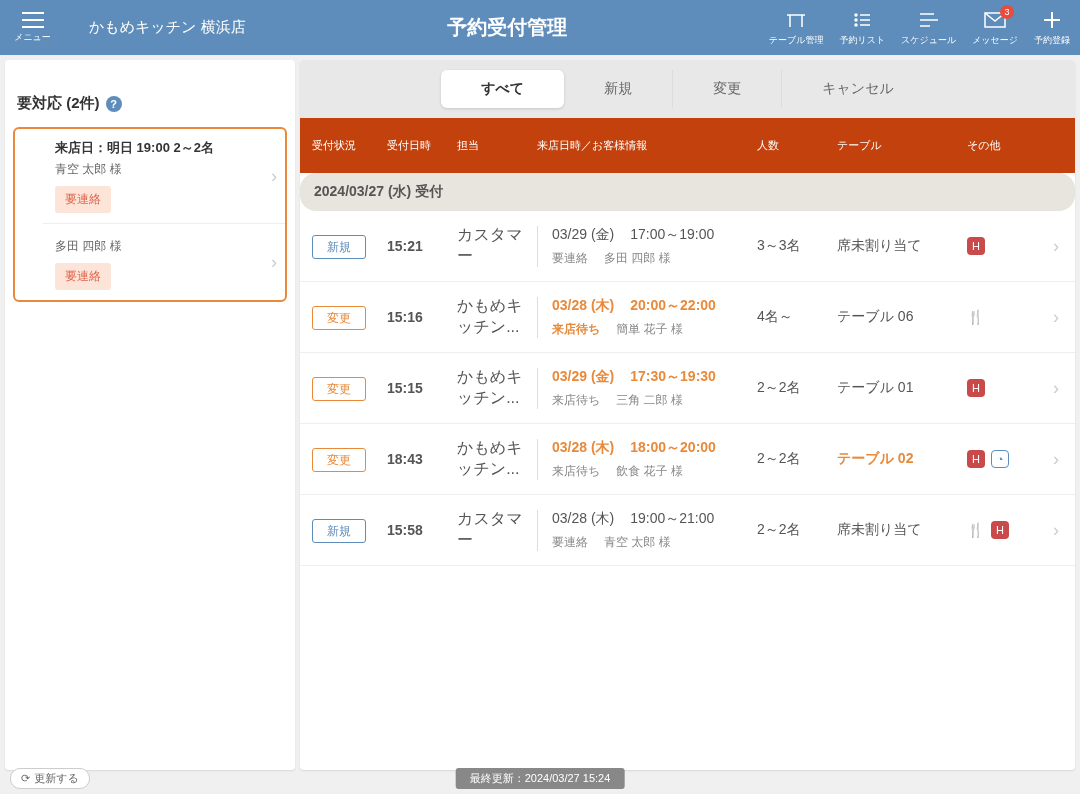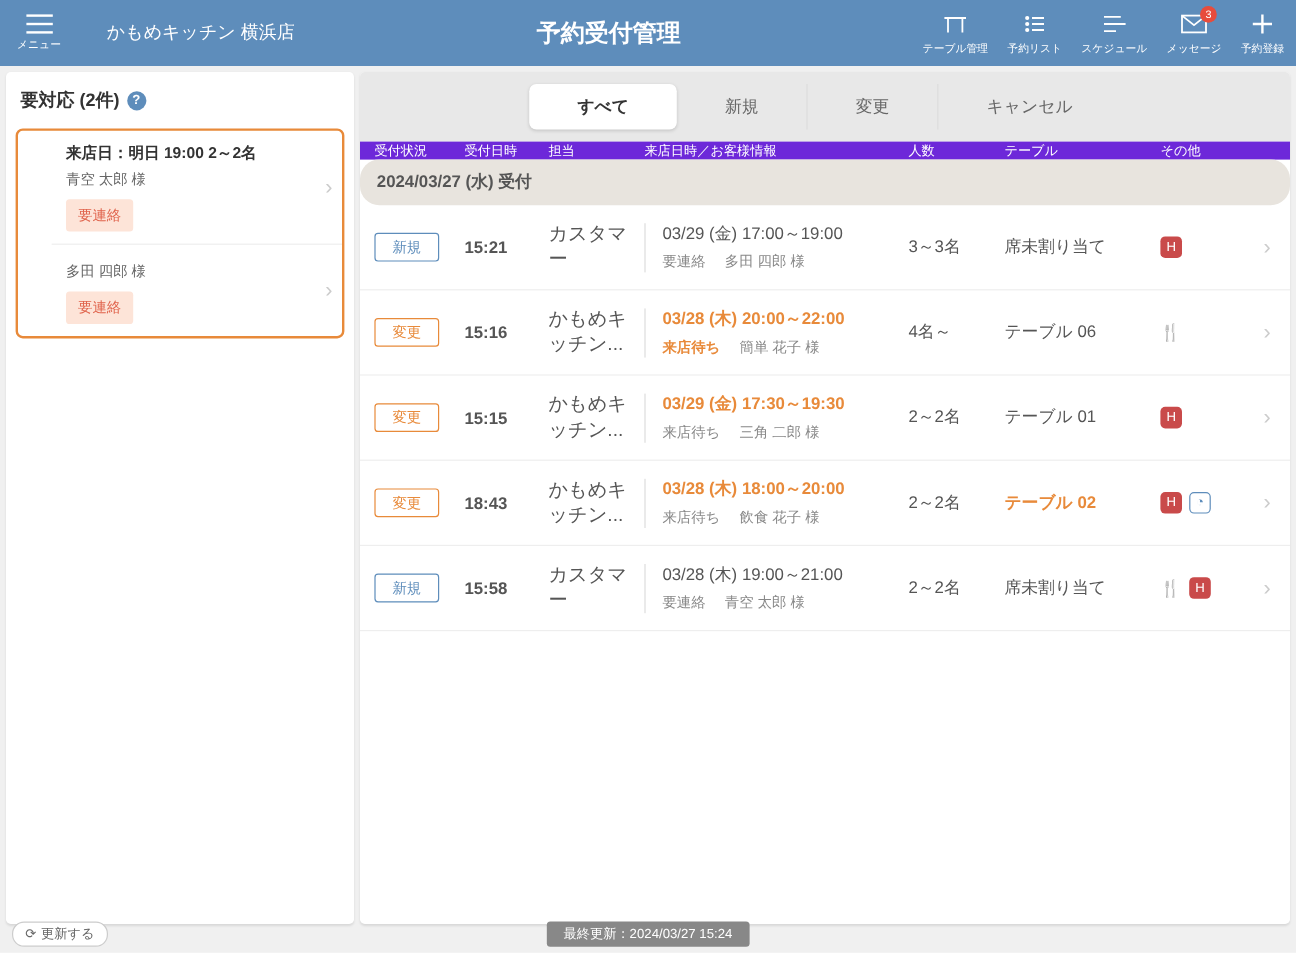--- a/index.html
+++ b/index.html
@@ -15,55 +15,55 @@
 .title { flex: 1; text-align: center; font-size: 20px; font-weight: bold; }
 .header-icons { display: flex; gap: 16px; }
 .header-icon { display: flex; flex-direction: column; align-items: center; cursor: pointer; position: relative; }
 .header-icon-glyph { height: 22px; display: flex; align-items: center; justify-content: center; }
 .header-icon-label { font-size: 9px; margin-top: 3px; }
 .badge { position: absolute; top: -4px; right: 4px; background: #e74c3c; color: #fff; border-radius: 50%; width: 14px; height: 14px; font-size: 9px; display: flex; align-items: center; justify-content: center; }
 
 
 .container { display: flex; height: 720px; }
 .sidebar { width: 290px; background: #fff; margin: 5px; border-radius: 4px; display: flex; flex-direction: column; box-shadow: 0 1px 2px rgba(0,0,0,0.1); }
-.sidebar-header { padding: 14px 12px; font-size: 15px; font-weight: bold; color: #333; display: flex; align-items: center; gap: 6px; }
+.sidebar-header { padding: 14px 12px; font-size: 15px; font-weight: bold; color: #333; display: flex; align-items: center; gap: 6px; margin-top: 20px; }
 .help-icon { width: 16px; height: 16px; border-radius: 50%; background: #5e8dbb; color: #fff; font-size: 11px; display: inline-flex; align-items: center; justify-content: center; }
 .action-box { border: 2px solid #e88a3a; border-radius: 6px; margin: 0 8px 8px; }
 .action-item { padding: 10px 12px; border-bottom: 1px solid #eee; position: relative; cursor: pointer; margin-left: 28px; }
 .action-item:last-child { border-bottom: none; }
 .action-line1 { font-size: 13px; color: #333; font-weight: bold; }
 .action-line2 { font-size: 12px; color: #666; margin: 4px 0 8px; }
 .action-badge { display: inline-block; background: #fde4d8; color: #e0644d; font-size: 12px; padding: 5px 10px; border-radius: 3px; }
 .chevron { position: absolute; right: 8px; top: 50%; transform: translateY(-50%); color: #ccc; font-size: 18px; }
 
 .main { flex: 1; margin: 5px 5px 5px 0; background: #fff; border-radius: 4px; display: flex; flex-direction: column; overflow: hidden; box-shadow: 0 1px 2px rgba(0,0,0,0.1); }
 .tabs { display: flex; background: #e8e8e8; padding: 10px; gap: 0; justify-content: center; }
 .tab { padding: 10px 40px; font-size: 14px; color: #666; cursor: pointer; border-right: 1px solid #ddd; }
 .tab:last-child { border-right: none; }
 .tab.active { background: #fff; color: #333; border-radius: 6px; border-right: none; box-shadow: 0 1px 3px rgba(0,0,0,0.15); font-weight: bold; }
 
-.table-header { background: #6d28d9; color: #fff; display: flex; font-size: 11px; padding: 0 12px; }
+.table-header { background: #c2410c; color: #fff; display: flex; font-size: 11px; padding: 20px 12px; }
 .col-status { width: 75px; }
 .col-time { width: 70px; }
 .col-staff { width: 80px; }
 .col-visit { width: 220px; }
 .col-people { width: 80px; }
 .col-table { width: 130px; }
 .col-other { flex: 1; }
 
 .group-header { background: #e8e4de; padding: 10px 14px; font-size: 14px; font-weight: bold; color: #555; border-radius: 16px; }
 .row { display: flex; align-items: center; padding: 14px 12px; border-bottom: 1px solid #eee; position: relative; cursor: pointer; }
 .row .chevron { right: 16px; }
 .status-badge { border: 1px solid; font-size: 12px; padding: 4px 14px; border-radius: 3px; }
 .status-new { color: #5e8dbb; border-color: #5e8dbb; }
 .status-change { color: #e88a3a; border-color: #e88a3a; }
 .row .col-time { font-size: 14px; color: #555; font-weight: bold; }
 .row .col-staff { font-size: 16px; color: #555; }
 .visit-block { border-left: 1px solid #ddd; padding-left: 14px; }
-.visit-top { display: flex; gap: 4px; font-size: 14px; margin-bottom: 6px; }
+.visit-top { display: flex; gap: 16px; font-size: 14px; margin-bottom: 6px; }
 .visit-date { color: #555; }
 .visit-time { color: #555; }
 .visit-top.orange .visit-date, .visit-top.orange .visit-time { color: #e88a3a; font-weight: bold; }
 .visit-bottom { display: flex; gap: 16px; font-size: 12px; color: #888; }
 .visit-sub.orange { color: #e88a3a; font-weight: bold; }
 .row .col-people { font-size: 14px; color: #555; }
 .row .col-table { font-size: 14px; color: #555; }
 .col-table.orange { color: #e88a3a; font-weight: bold; }
 .icons-col { display: flex; gap: 6px; align-items: center; }
 .mini-icon { width: 18px; height: 18px; border-radius: 4px; display: inline-flex; align-items: center; justify-content: center; font-size: 11px; color: #fff; }

